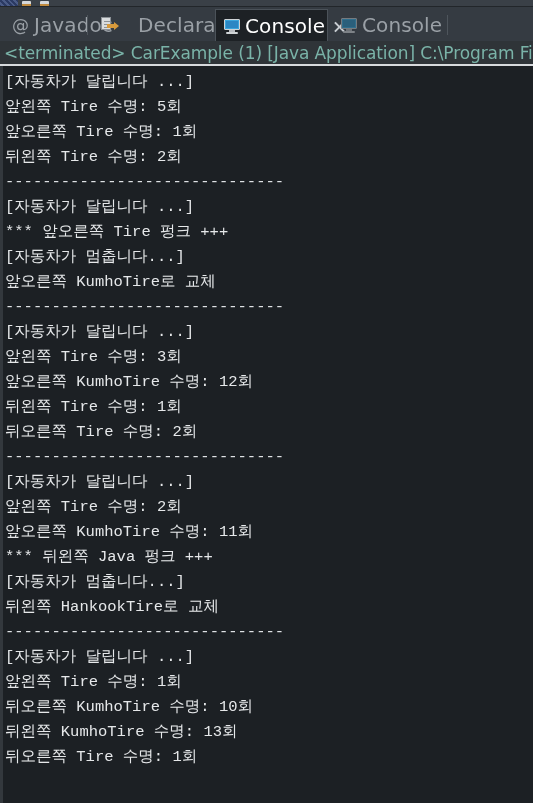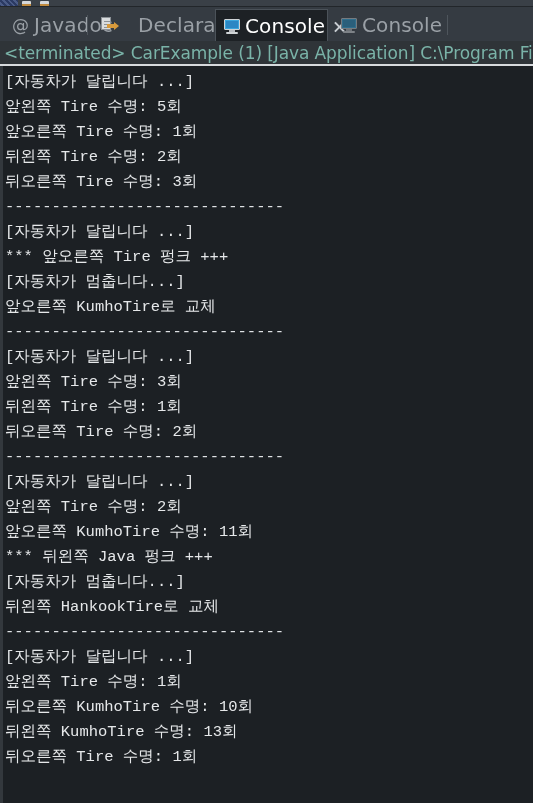--- a/index.html
+++ b/index.html
@@ -294,29 +294,29 @@
   <span class="launch-text">&lt;terminated&gt; CarExample (1) [Java Application] C:\Program Files</span>
 </div>
 <div id="launch-rule"></div>
 
 <div id="console-body">
   <div id="console-lines">
       <div class="cline">[자동차가 달립니다 ...]</div>
       <div class="cline">앞왼쪽 Tire 수명: 5회</div>
       <div class="cline">앞오른쪽 Tire 수명: 1회</div>
       <div class="cline">뒤왼쪽 Tire 수명: 2회</div>
-      <div class="cline">뒤오른쪽 Tire 수명: 3회</div>
       <div class="cline sep">------------------------------</div>
       <div class="cline">[자동차가 달립니다 ...]</div>
       <div class="cline">*** 앞오른쪽 Tire 펑크 +++</div>
       <div class="cline">[자동차가 멈춥니다...]</div>
       <div class="cline">앞오른쪽 KumhoTire로 교체</div>
       <div class="cline sep">------------------------------</div>
       <div class="cline">[자동차가 달립니다 ...]</div>
       <div class="cline">앞왼쪽 Tire 수명: 3회</div>
+      <div class="cline">앞오른쪽 KumhoTire 수명: 12회</div>
       <div class="cline">뒤왼쪽 Tire 수명: 1회</div>
       <div class="cline">뒤오른쪽 Tire 수명: 2회</div>
       <div class="cline sep">------------------------------</div>
       <div class="cline">[자동차가 달립니다 ...]</div>
       <div class="cline">앞왼쪽 Tire 수명: 2회</div>
       <div class="cline">앞오른쪽 KumhoTire 수명: 11회</div>
       <div class="cline">*** 뒤왼쪽 Java 펑크 +++</div>
       <div class="cline">[자동차가 멈춥니다...]</div>
       <div class="cline">뒤왼쪽 HankookTire로 교체</div>
       <div class="cline sep">------------------------------</div>

